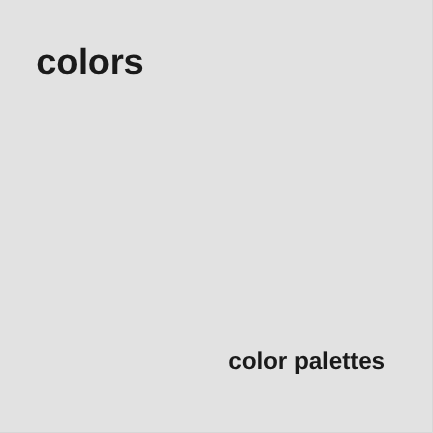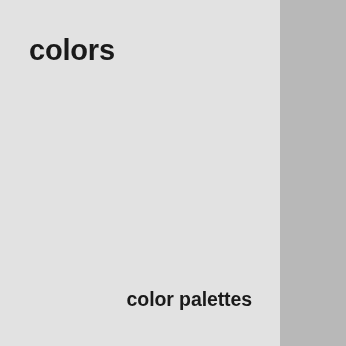--- a/index.html
+++ b/index.html
@@ -6,21 +6,21 @@
   html, body {
     margin: 0;
     padding: 0;
   }
   body {
     background: #b8b8b8;
     font-family: "Liberation Sans", sans-serif;
   }
   #canvas {
     position: relative;
-    width: 280px;
+    width: 346px;
     height: 346px;
     background: #e2e2e2;
     overflow: hidden;
     box-sizing: border-box;
   }
   #title-text {
     position: absolute;
     left: 29px;
     top: 36px;
     margin: 0;
@@ -29,21 +29,21 @@
     font-weight: bold;
     line-height: 1.0;
     letter-spacing: -0.2px;
     color: #1a1a1a;
     white-space: nowrap;
   }
   #footer-text {
     position: absolute;
     right: 28px;
     bottom: 37px;
-    margin: 0;
+    margin: 10px;
     font-family: "Liberation Sans", sans-serif;
     font-size: 19.5px;
     font-weight: bold;
     line-height: 1.0;
     letter-spacing: -0.1px;
     color: #1a1a1a;
     white-space: nowrap;
     text-align: right;
   }
   #content-area {

